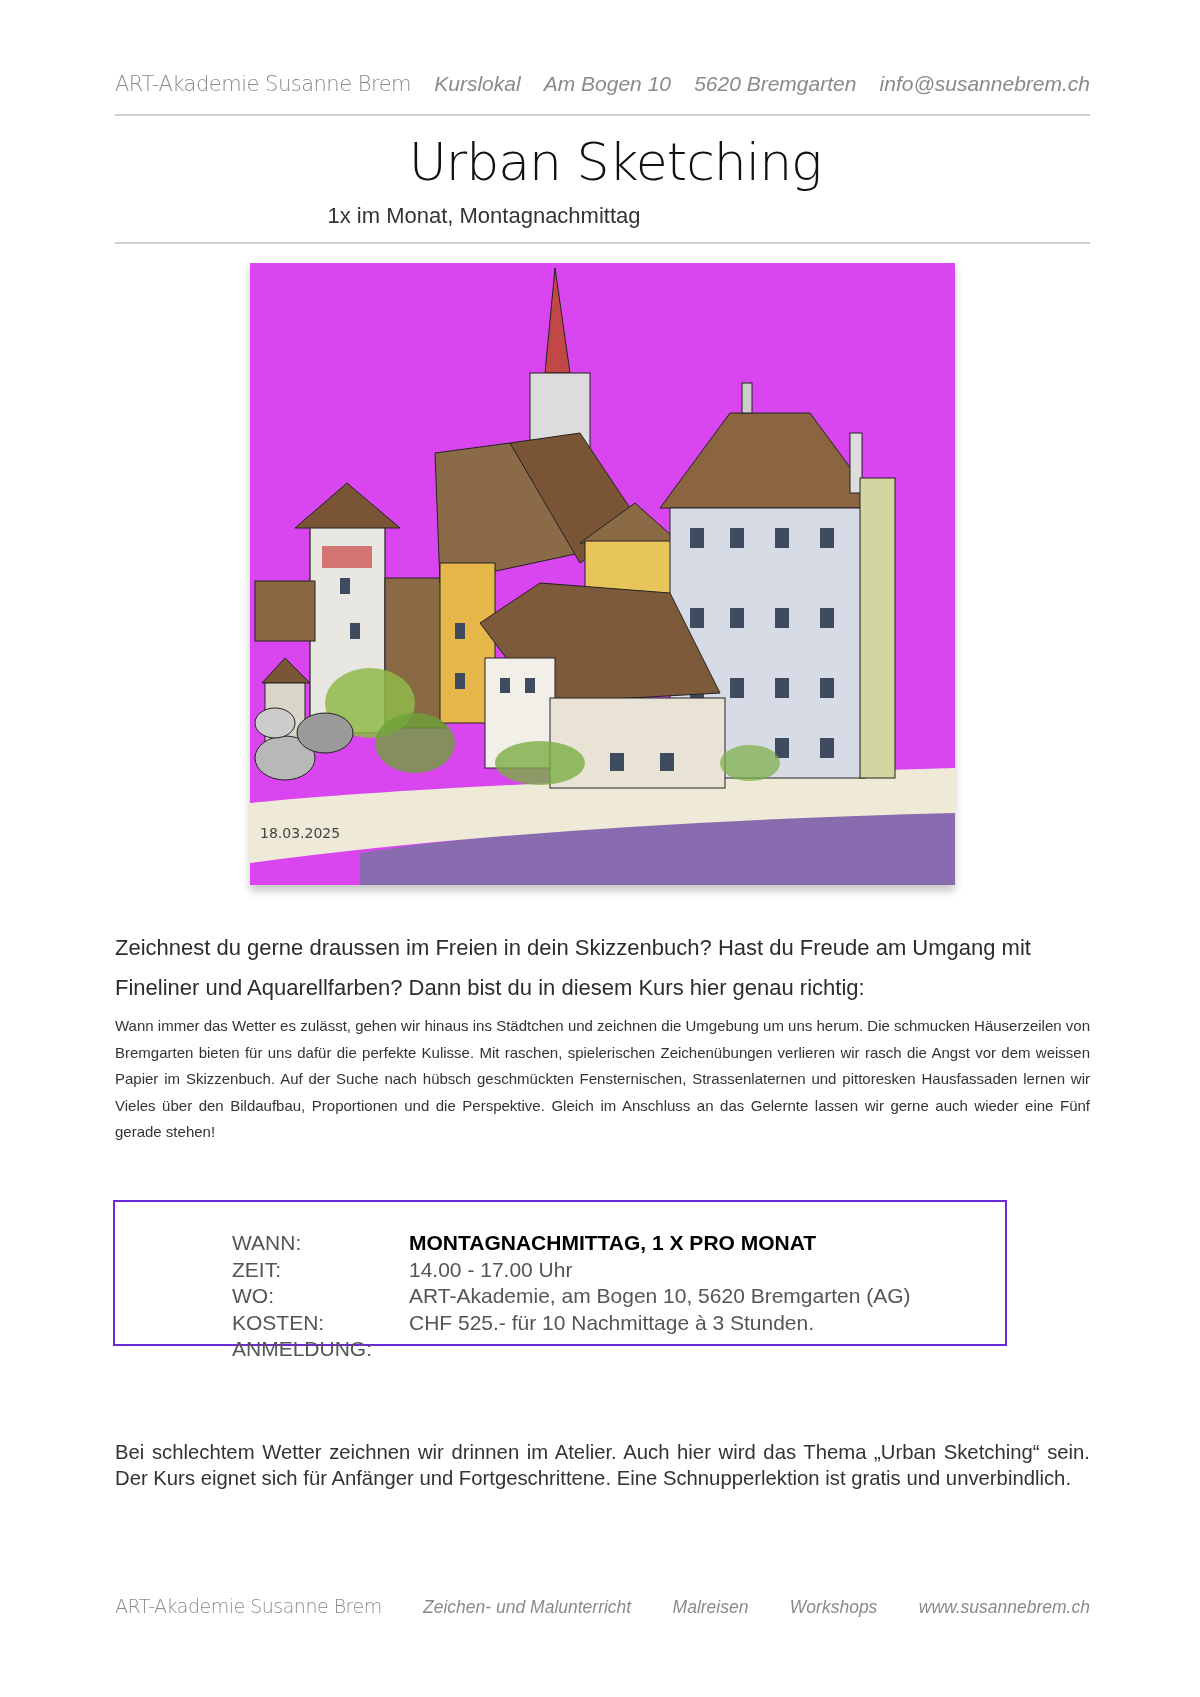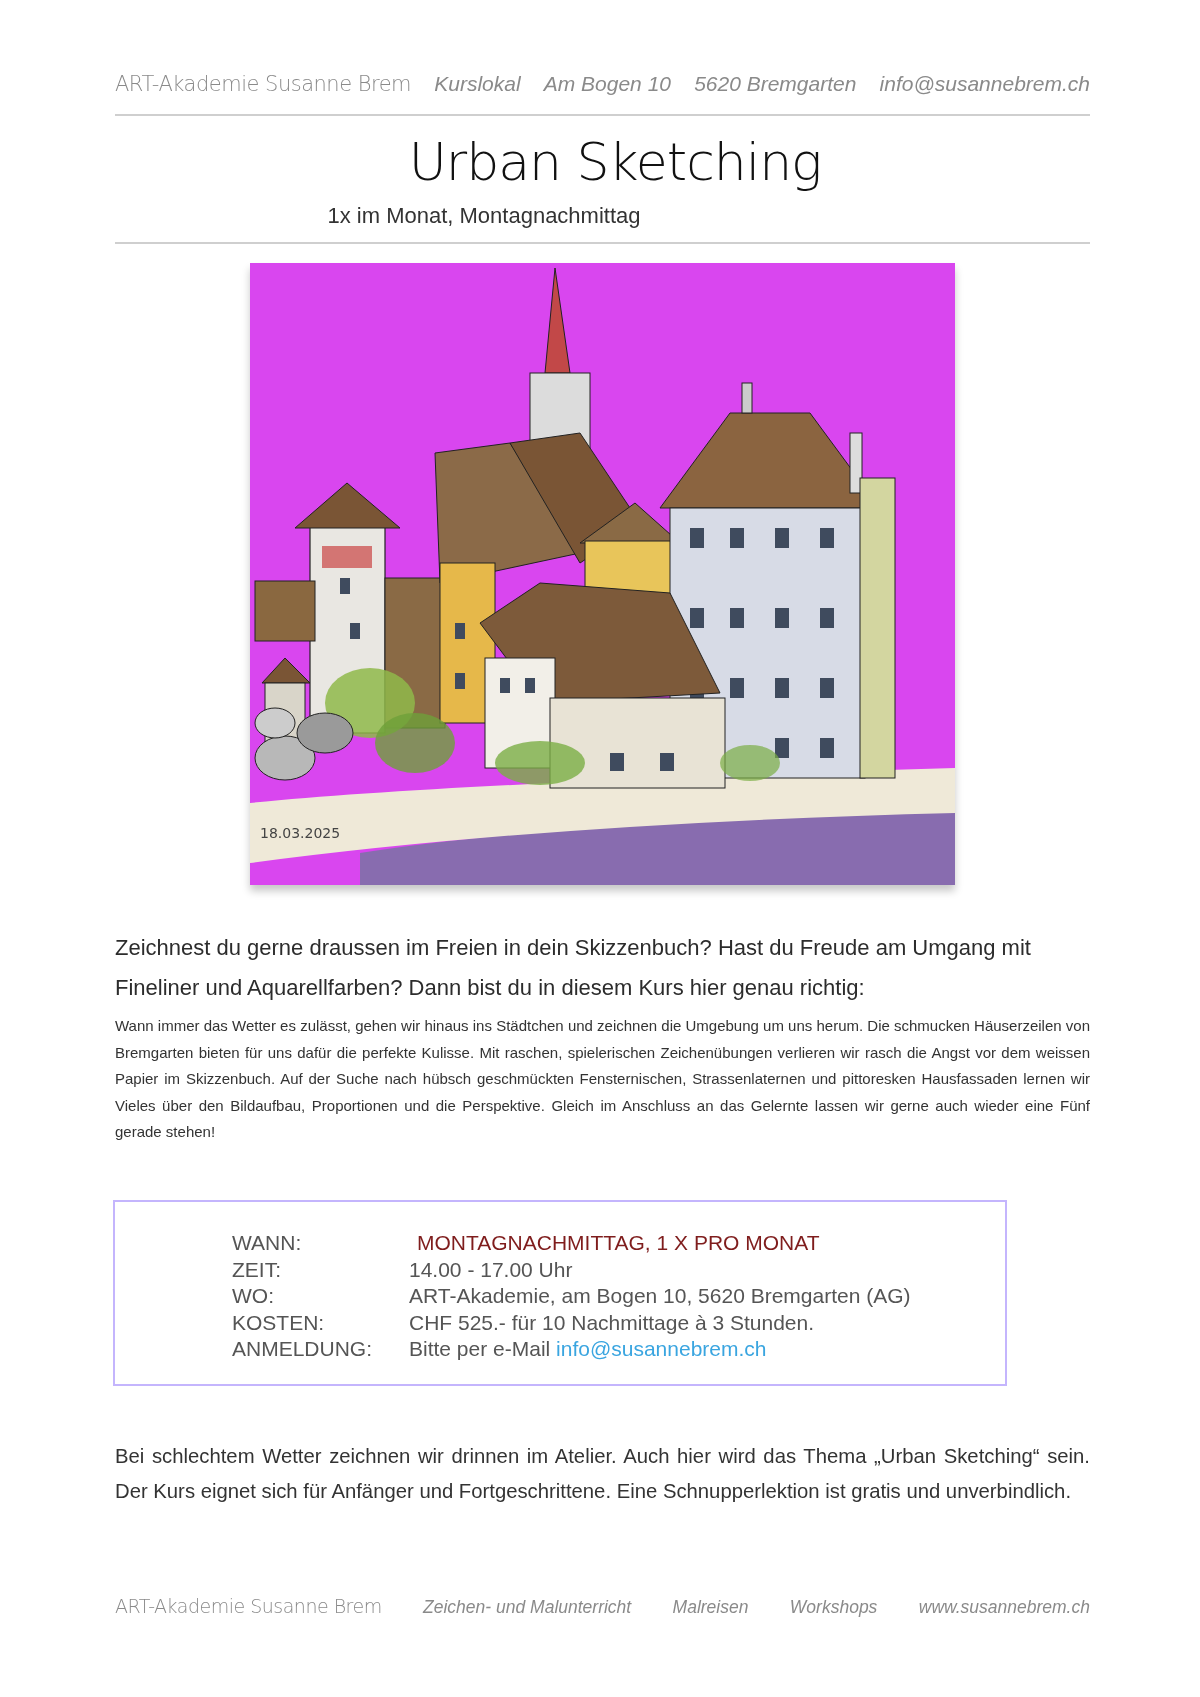--- a/index.html
+++ b/index.html
@@ -6,27 +6,27 @@
   body { width:1200px; height:1697px; position:relative; font-family:"Liberation Sans", sans-serif; color:#3a3a3a; overflow:hidden; }
   .hand { font-family:"DejaVu Sans", sans-serif; font-weight:200; letter-spacing:-0.5px; }
   .header { position:absolute; left:115px; top:72px; width:975px; display:flex; justify-content:space-between; align-items:baseline; color:#8a8a8a; font-size:21px; }
   .header span.ital { font-style:italic; font-weight:300;margin-left:12px; }
   .rule { position:absolute; left:115px; width:975px; height:2px; background:#cfcfcf; }
   .title { position:absolute; left:0; width:1200px; top:132px; text-align:center; font-size:52px; color:#111; font-family:"DejaVu Sans", sans-serif; font-weight:300; letter-spacing:-1px;margin-left:15px; }
   .subtitle { position:absolute; left:0; width:968px; top:203px; text-align:center; font-size:22px; color:#333; }
   .painting { position:absolute; left:250px; top:263px; width:705px; height:622px; background:#d946ef; box-shadow: 0 6px 8px rgba(0,0,0,0.22); overflow:hidden; }
   .intro { position:absolute; left:115px; width:975px; top:928px; text-align:left; font-size:22px; line-height:40px; color:#2c2c2c; }
   .body1 { position:absolute; left:115px; width:975px; top:1013px; text-align:justify; font-size:15px; line-height:26.5px; color:#333; }
-  .infobox { position:absolute; left:113px; top:1200px; width:894px; height:186px; border:2px solid #c4b5fd; box-sizing:border-box; }
+  .infobox { position:absolute; left:113px; top:1200px; width:894px; height:146px; border:2px solid #6d28d9; box-sizing:border-box; }
   .inforow { position:absolute; left:117px; font-size:21px; line-height:26.5px; color:#555; display:flex; }
   .inforow .lbl { width:177px; font-weight:300; }
   .inforow .val { }
-  .inforow .val.bold { font-weight:400; color:#7f1d1d;margin-left:8px; }
+  .inforow .val.bold { font-weight:700; color:#000000; }
   .link { color:#3aa5e0; }
-  .body2 { position:absolute; left:115px; width:975px; top:1439px; text-align:justify; font-size:20.3px; line-height:35px; color:#333; }
+  .body2 { position:absolute; left:115px; width:975px; top:1439px; text-align:justify; font-size:20.3px; line-height:26px; color:#333; }
   .footer { position:absolute; left:115px; top:1595px; width:975px; display:flex; justify-content:space-between; align-items:baseline; color:#8a8a8a; font-size:17.5px; font-style:italic; }
   .footer .brand { font-style:normal; font-size:19px; }
 </style>
 </head>
 <body>
 
 <div class="header">
   <span class="hand">ART-Akademie Susanne Brem</span>
   <span class="ital">Kurslokal</span>
   <span class="ital">Am Bogen 10</span>
@@ -130,21 +130,20 @@
   <div class="inforow" style="top:81px">
     <span class="lbl">WO:</span>
     <span class="val">ART-Akademie, am Bogen 10, 5620 Bremgarten (AG)</span>
   </div>
   <div class="inforow" style="top:107.5px">
     <span class="lbl">KOSTEN:</span>
     <span class="val">CHF 525.- für 10 Nachmittage à 3 Stunden.</span>
   </div>
   <div class="inforow" style="top:134px">
     <span class="lbl">ANMELDUNG:</span>
-    <span class="val"><span>Bitte per e-Mail </span><span class="link">info@susannebrem.ch</span></span>
   </div>
 </div>
 
 <div class="body2">Bei schlechtem Wetter zeichnen wir drinnen im Atelier. Auch hier wird das Thema „Urban Sketching“ sein.  Der Kurs eignet sich für Anfänger und Fortgeschrittene. Eine Schnupperlektion ist gratis und unverbindlich.</div>
 
 <div class="footer">
   <span class="brand hand">ART-Akademie Susanne Brem</span>
   <span>Zeichen- und Malunterricht</span>
   <span>Malreisen</span>
   <span>Workshops</span>

